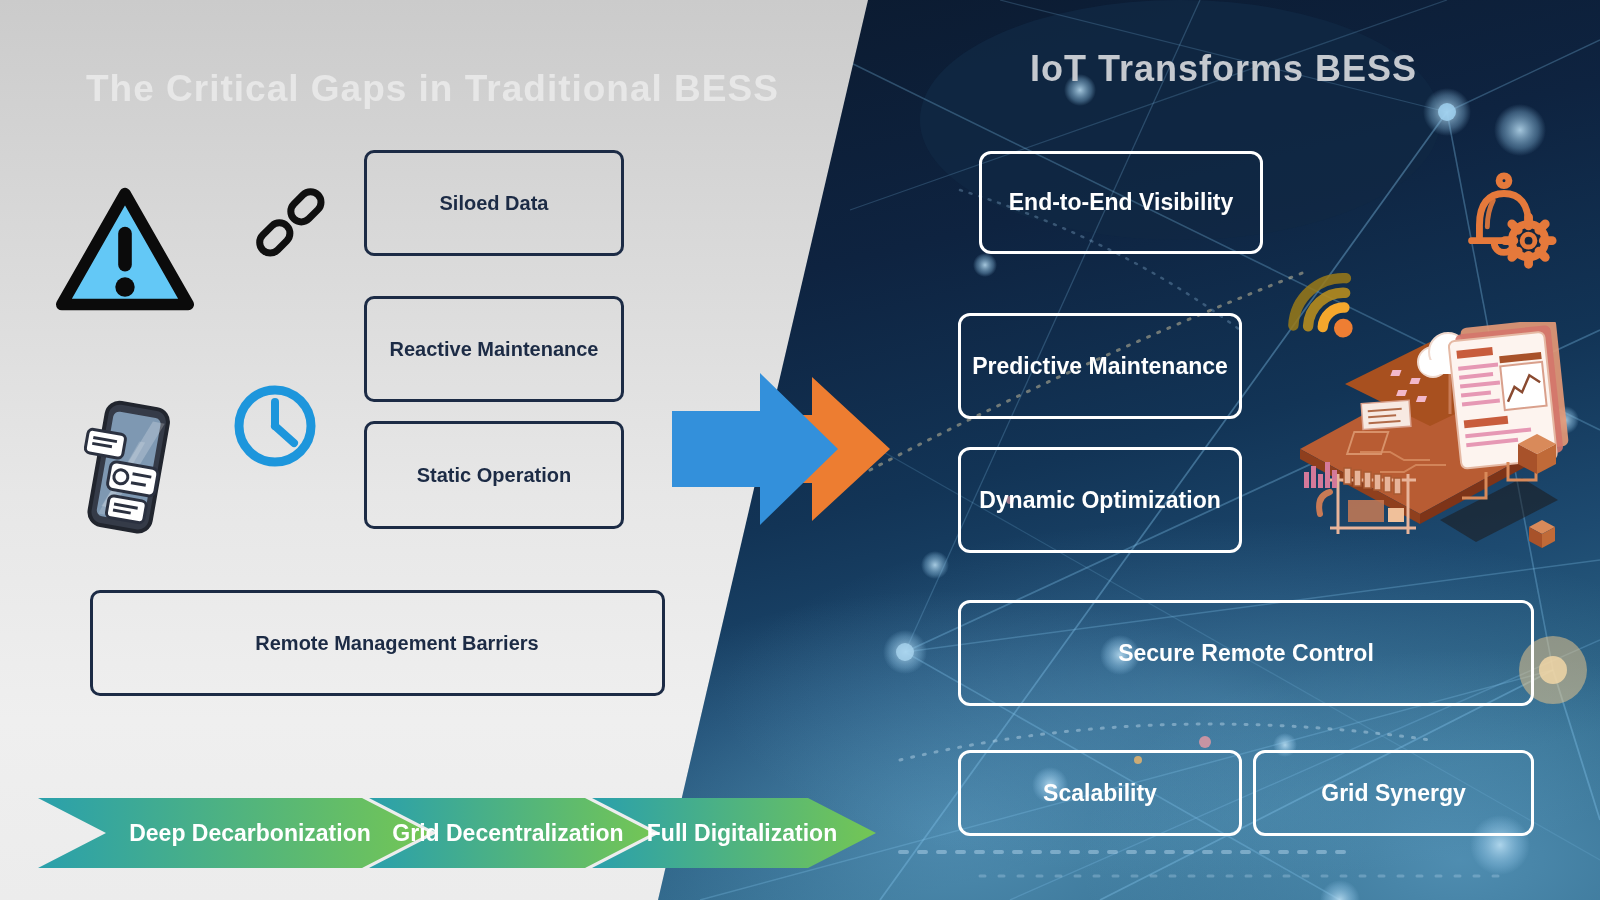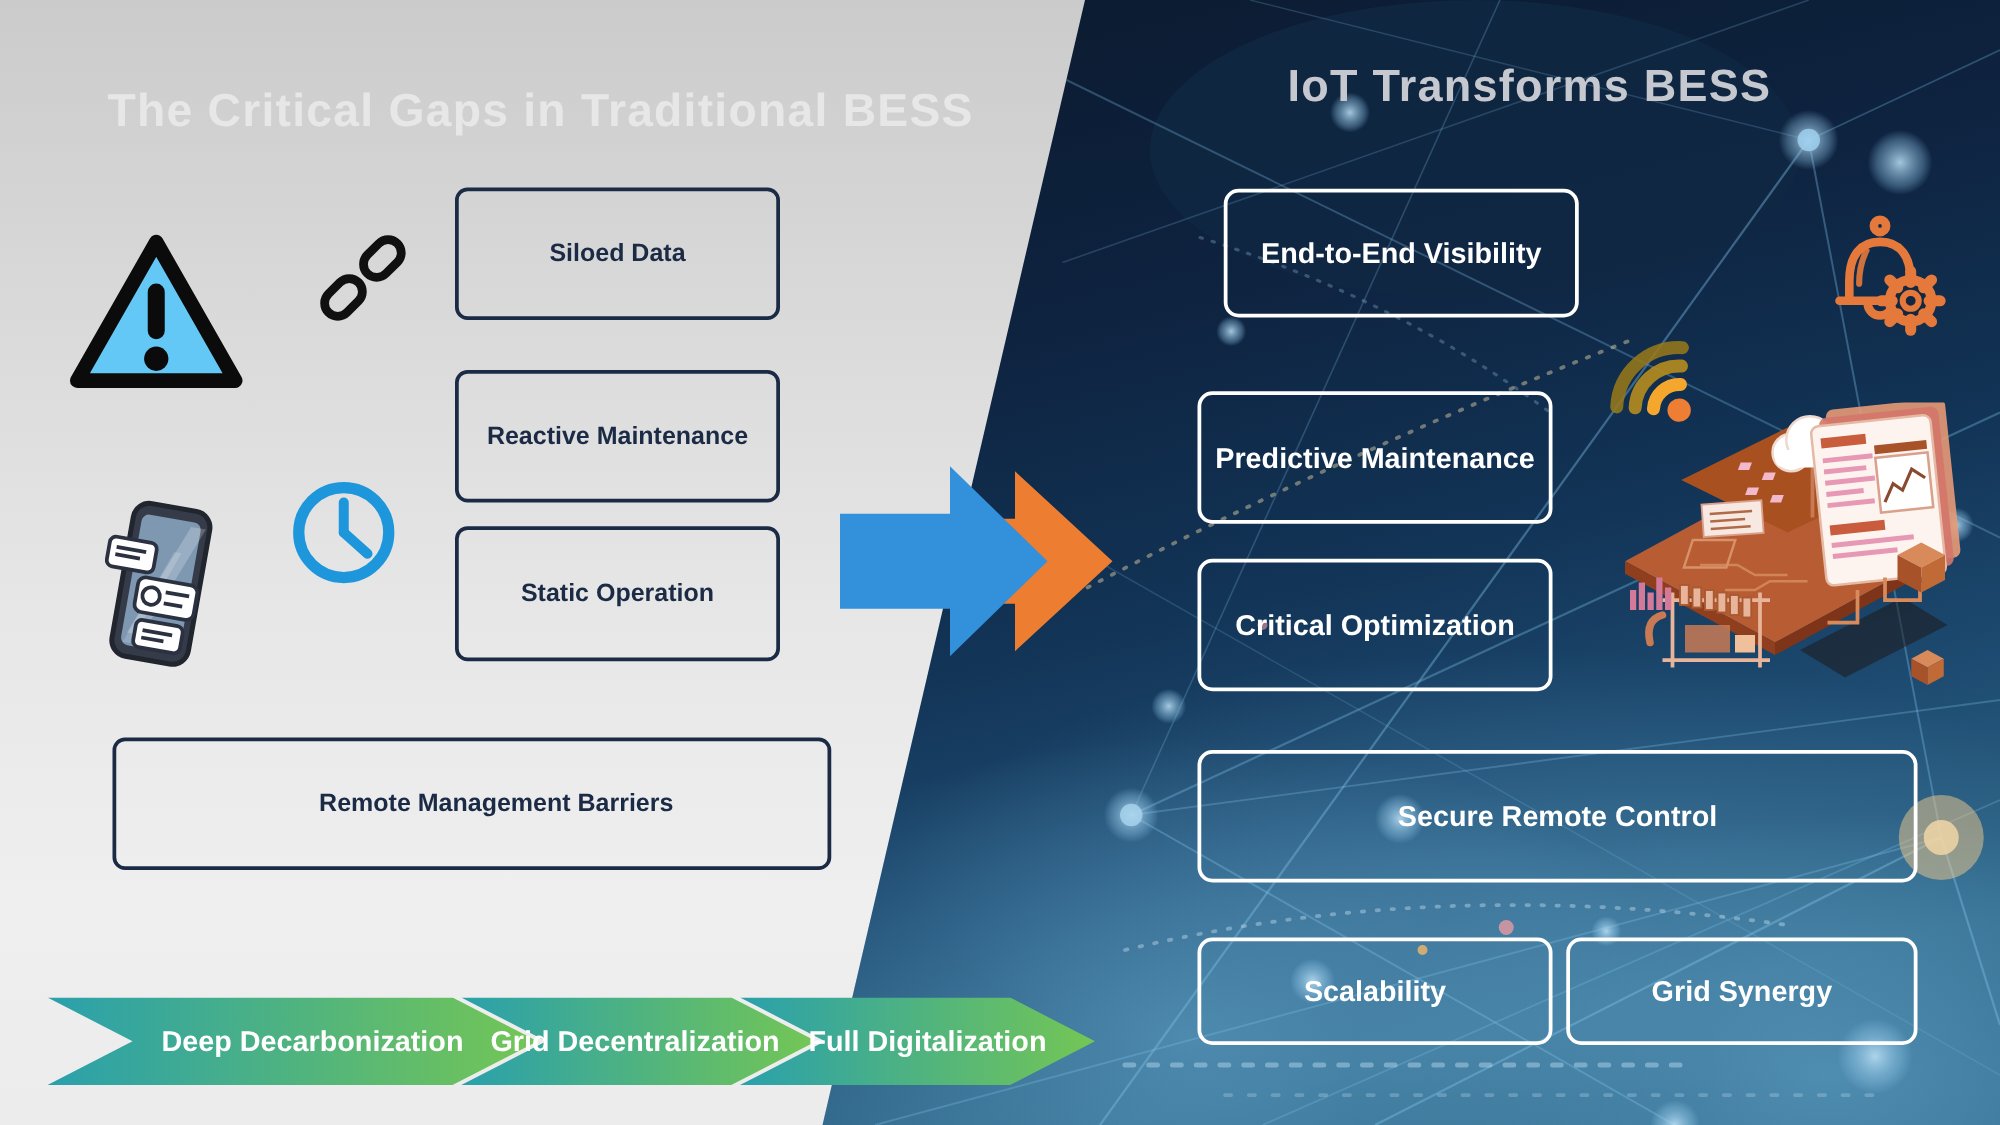--- a/index.html
+++ b/index.html
@@ -197,21 +197,21 @@
     <polygon points="7,41 95,41 95,3 173,79 95,155 95,117 7,117" fill="#3390db"></polygon>
   </svg>
 
   <div class="box-r br1">
     <span>End-to-End Visibility</span>
   </div>
   <div class="box-r br2">
     <span>Predictive Maintenance</span>
   </div>
   <div class="box-r br3">
-    <span>Critical Optimization</span>
+    <span>Dynamic Optimization</span>
   </div>
   <div class="box-r br4">
     <span>Secure Remote Control</span>
   </div>
   <div class="box-r br5">
     <span>Scalability</span>
   </div>
   <div class="box-r br6">
     <span>Grid Synergy</span>
   </div>

